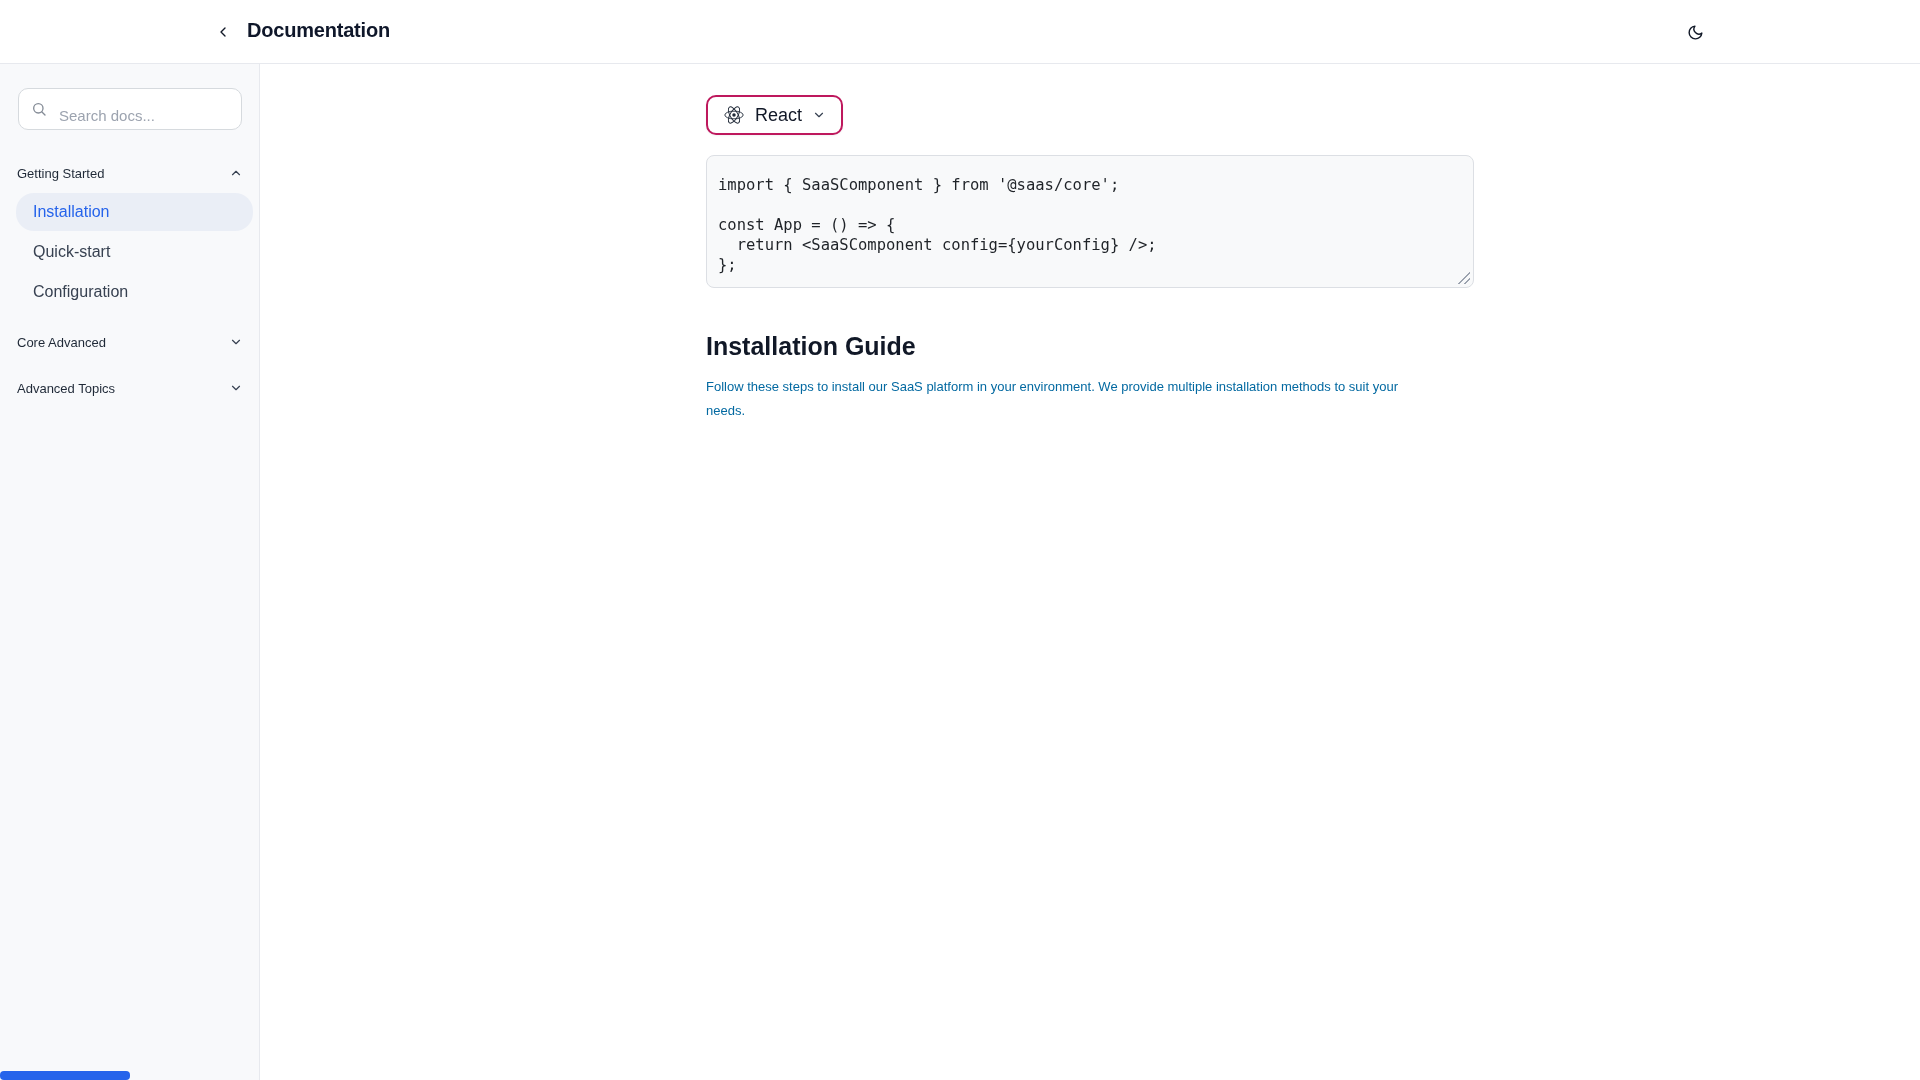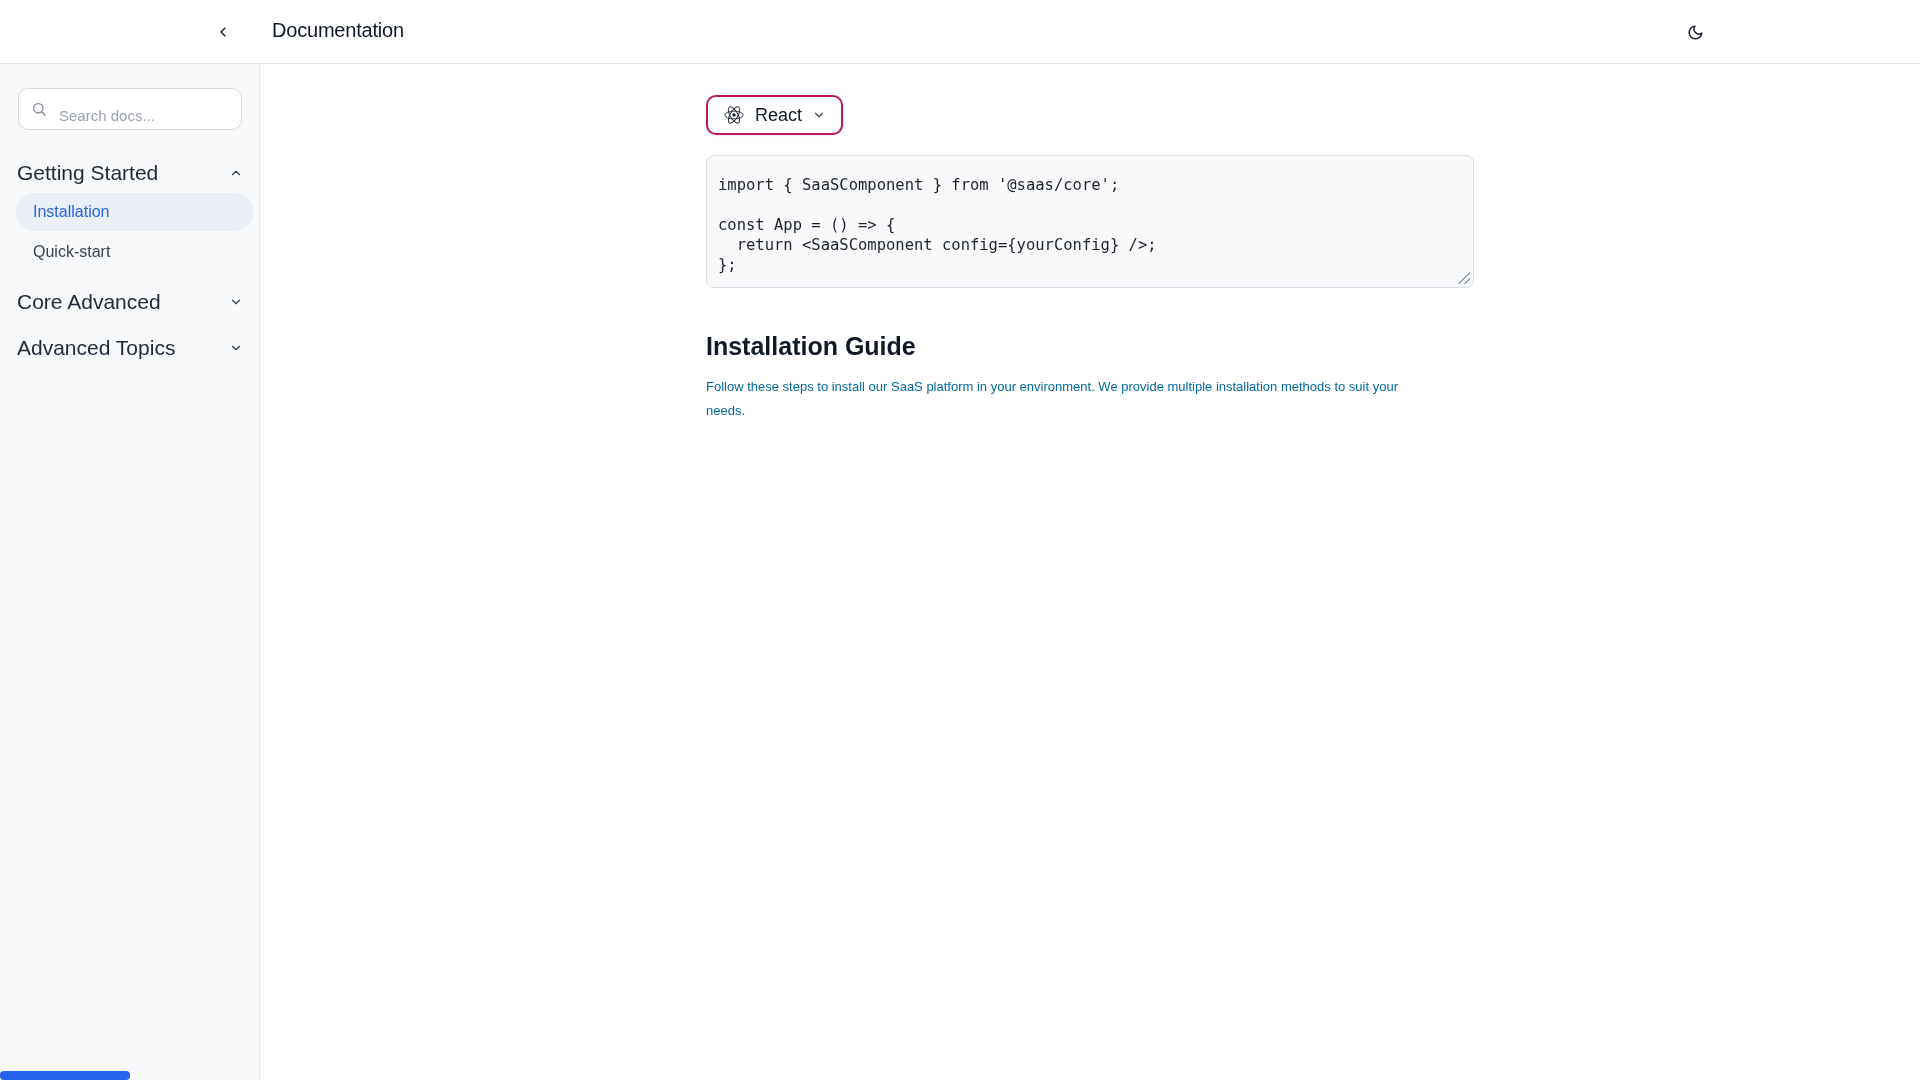--- a/index.html
+++ b/index.html
@@ -4,39 +4,39 @@
 <style>
   * { margin:0; padding:0; box-sizing:border-box; }
   html,body { width:1920px; height:1080px; background:#ffffff;
     font-family:"Liberation Sans", sans-serif; overflow:hidden; }
 
   
   .app-header { position:fixed; top:0; left:0; width:1920px; height:64px;
     background:#ffffff; border-bottom:1px solid #e7e9ee; z-index:20; }
   .back-btn { position:absolute; left:208px; top:17px; width:30px; height:30px;
     background:none; border:none; cursor:pointer; display:flex; align-items:center; justify-content:center; }
-  .app-title { position:absolute; left:272px; top:19px; font-size:20px; font-weight:400;
+  .app-title { position:absolute; left:247px; top:19px; font-size:20px; font-weight:700;
     color:#0f172a; letter-spacing:-0.2px; }
   .theme-btn { position:absolute; left:1679px; top:16px; width:32px; height:32px;
     background:none; border:none; cursor:pointer; display:flex; align-items:center; justify-content:center; }
 
   
   .sidebar { position:fixed; top:64px; left:0; bottom:0; width:260px;
     background:#f8f9fb; border-right:1px solid #e7e9ee; z-index:10; }
   .search-wrap { position:relative; margin:24px 18px 0 18px; }
   .search-wrap svg { position:absolute; left:13px; top:13px; pointer-events:none; }
   .search-input { width:224px; height:42px; border:1px solid #d6dade; border-radius:10px;
     background:#ffffff; padding:13px 12px 0 40px; font-size:15px; color:#374151; outline:none;
     font-family:"Liberation Sans", sans-serif; }
   .search-input::placeholder { color:#9ca3af; }
 
   .nav { margin-top:28px; }
   .section-header { display:flex; align-items:center; justify-content:space-between;
     height:30px; padding:0 16px 0 17px; cursor:pointer; }
-  .section-header .label { font-size:21px; font-weight:500; color:#1f2937; }
+  .section-header .label { font-size:13px; font-weight:500; color:#1f2937; }
   .section-items { list-style:none; margin:5px 6px 0 16px; }
   .section-items li { height:38px; display:flex; align-items:center; padding-left:17px;
     margin-bottom:2px; border-radius:18px; font-size:16px; color:#374151; cursor:pointer; }
   .section-items li.active { background:#eaeef6; color:#2563eb; font-weight:500; }
   .section-gap { margin-top:16px; }
 
   
   .main { margin:64px 0 0 260px; width:1660px; }
   .content-col { width:768px; margin:0 auto; }
 
@@ -101,20 +101,21 @@
       <span class="label">Getting Started</span>
       <span>
         <svg width="14" height="14" viewBox="0 0 24 24" fill="none" stroke="#374151" stroke-width="2" stroke-linecap="round" stroke-linejoin="round">
             <polyline points="6 15 12 9 18 15"></polyline>
           </svg>
       </span>
     </div>
     <ul class="section-items">
       <li class="active">Installation</li>
       <li>Quick-start</li>
+      <li>Configuration</li>
     </ul>
 
     <div class="section-header section-gap">
       <span class="label">Core Advanced</span>
       <span>
         <svg width="14" height="14" viewBox="0 0 24 24" fill="none" stroke="#374151" stroke-width="2" stroke-linecap="round" stroke-linejoin="round">
             <polyline points="6 9 12 15 18 9"></polyline>
           </svg>
       </span>
     </div>

